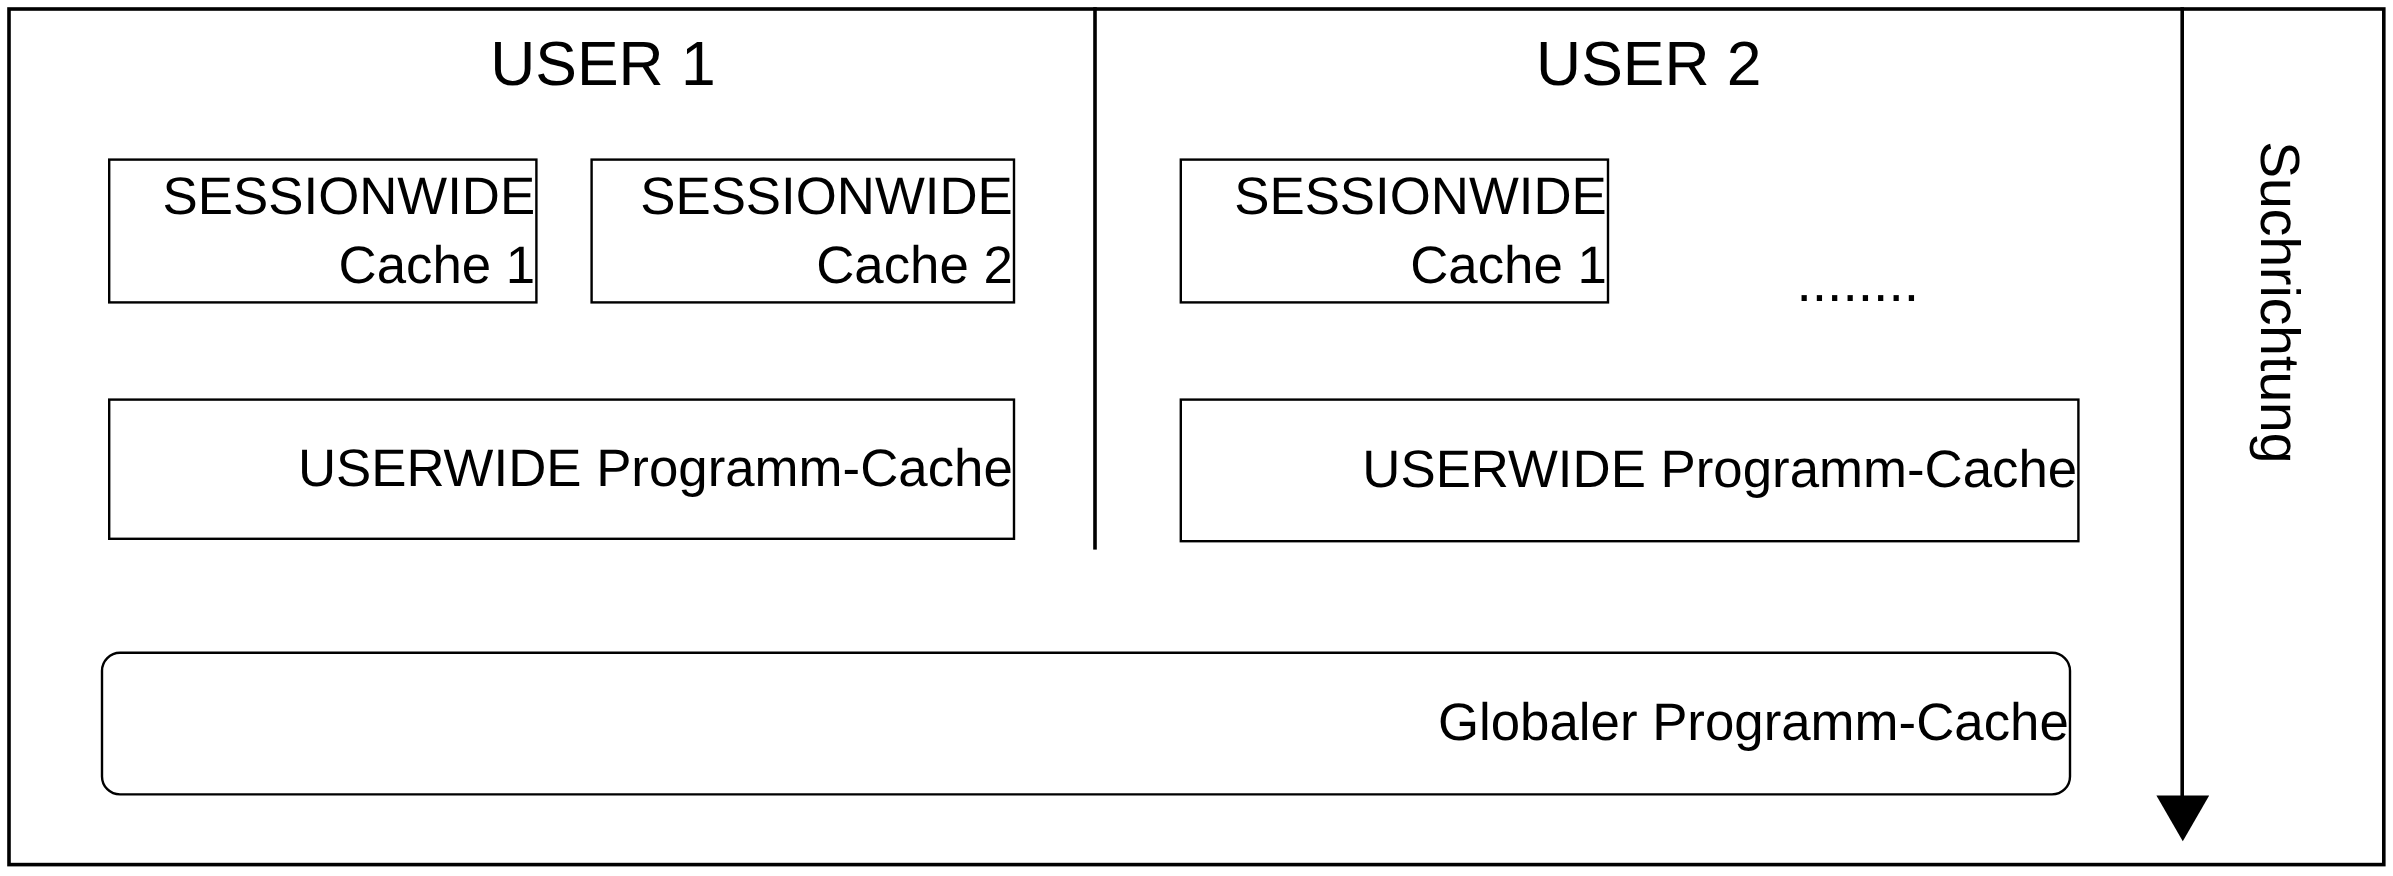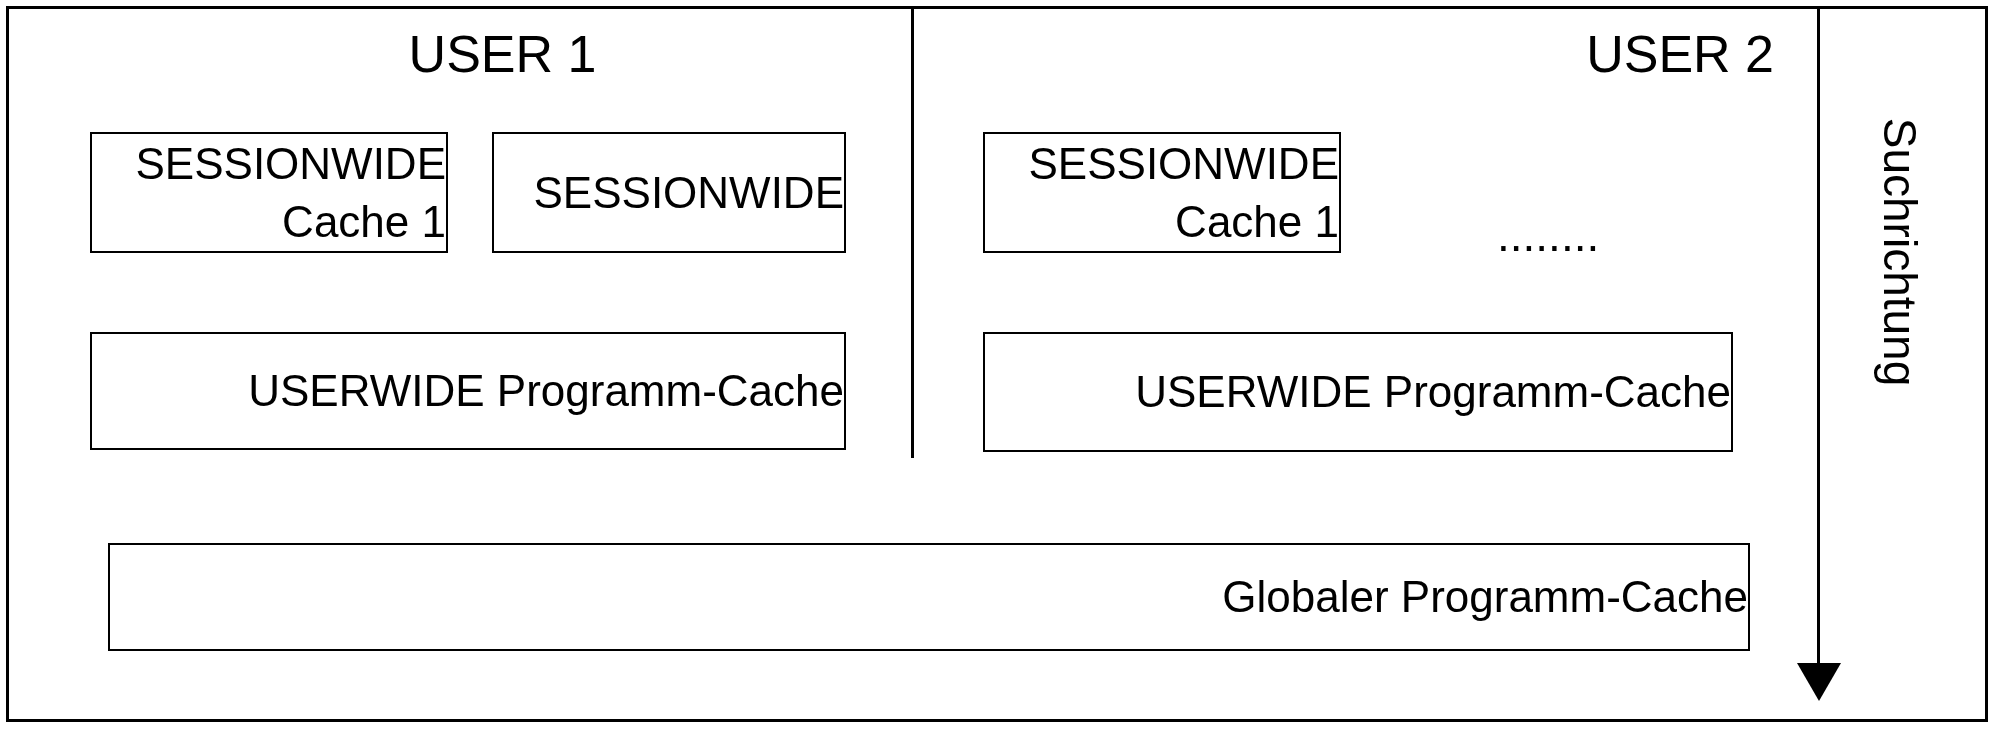--- a/index.html
+++ b/index.html
@@ -44,41 +44,41 @@
   }
   .title {
     position: absolute;
     top: 26px;
     font-size: 52px;
     line-height: 56px;
     text-align: center;
     white-space: nowrap;
   }
   .title.u1 { left: 6px;   width: 993px; }
-  .title.u2 { left: 868px; width: 906px; text-align: right; }
+  .title.u2 { left: 921px; width: 906px; }
   .box {
     position: absolute;
     border: 2px solid #000000;
     box-sizing: border-box;
     background: #ffffff;
     display: flex;
     flex-direction: column;
     align-items: flex-end;
     justify-content: center;
     text-align: center;
     font-size: 44px;
     line-height: 58px;
     white-space: nowrap;
   }
   .s1c1 { left: 90px;  top: 132px; width: 358px; height: 121px; }
   .s1c2 { left: 492px; top: 132px; width: 354px; height: 121px; }
   .s2c1 { left: 983px; top: 132px; width: 358px; height: 121px; }
   .u1w  { left: 90px;  top: 332px; width: 756px; height: 118px; }
   .u2w  { left: 983px; top: 332px; width: 750px; height: 120px; }
-  .glob { left: 108px;  top: 543px; width: 1642px; height: 108px; }
+  .glob { left: 84px;  top: 543px; width: 1642px; height: 120px; border-radius: 16px; }
   .dots {
     position: absolute;
     left: 1497px; top: 212px;
     font-size: 46px;
     line-height: 46px;
     letter-spacing: 0px;
     white-space: nowrap;
   }
   .vertical-label {
     position: absolute;
@@ -102,20 +102,21 @@
 
   <div class="title u2">USER 2</div>
 
   <div class="box s1c1">
     <div>SESSIONWIDE</div>
     <div>Cache 1</div>
   </div>
 
   <div class="box s1c2">
     <div>SESSIONWIDE</div>
+    <div>Cache 2</div>
   </div>
 
   <div class="box s2c1">
     <div>SESSIONWIDE</div>
     <div>Cache 1</div>
   </div>
 
   <div class="dots">........</div>
 
   <div class="box u1w">

